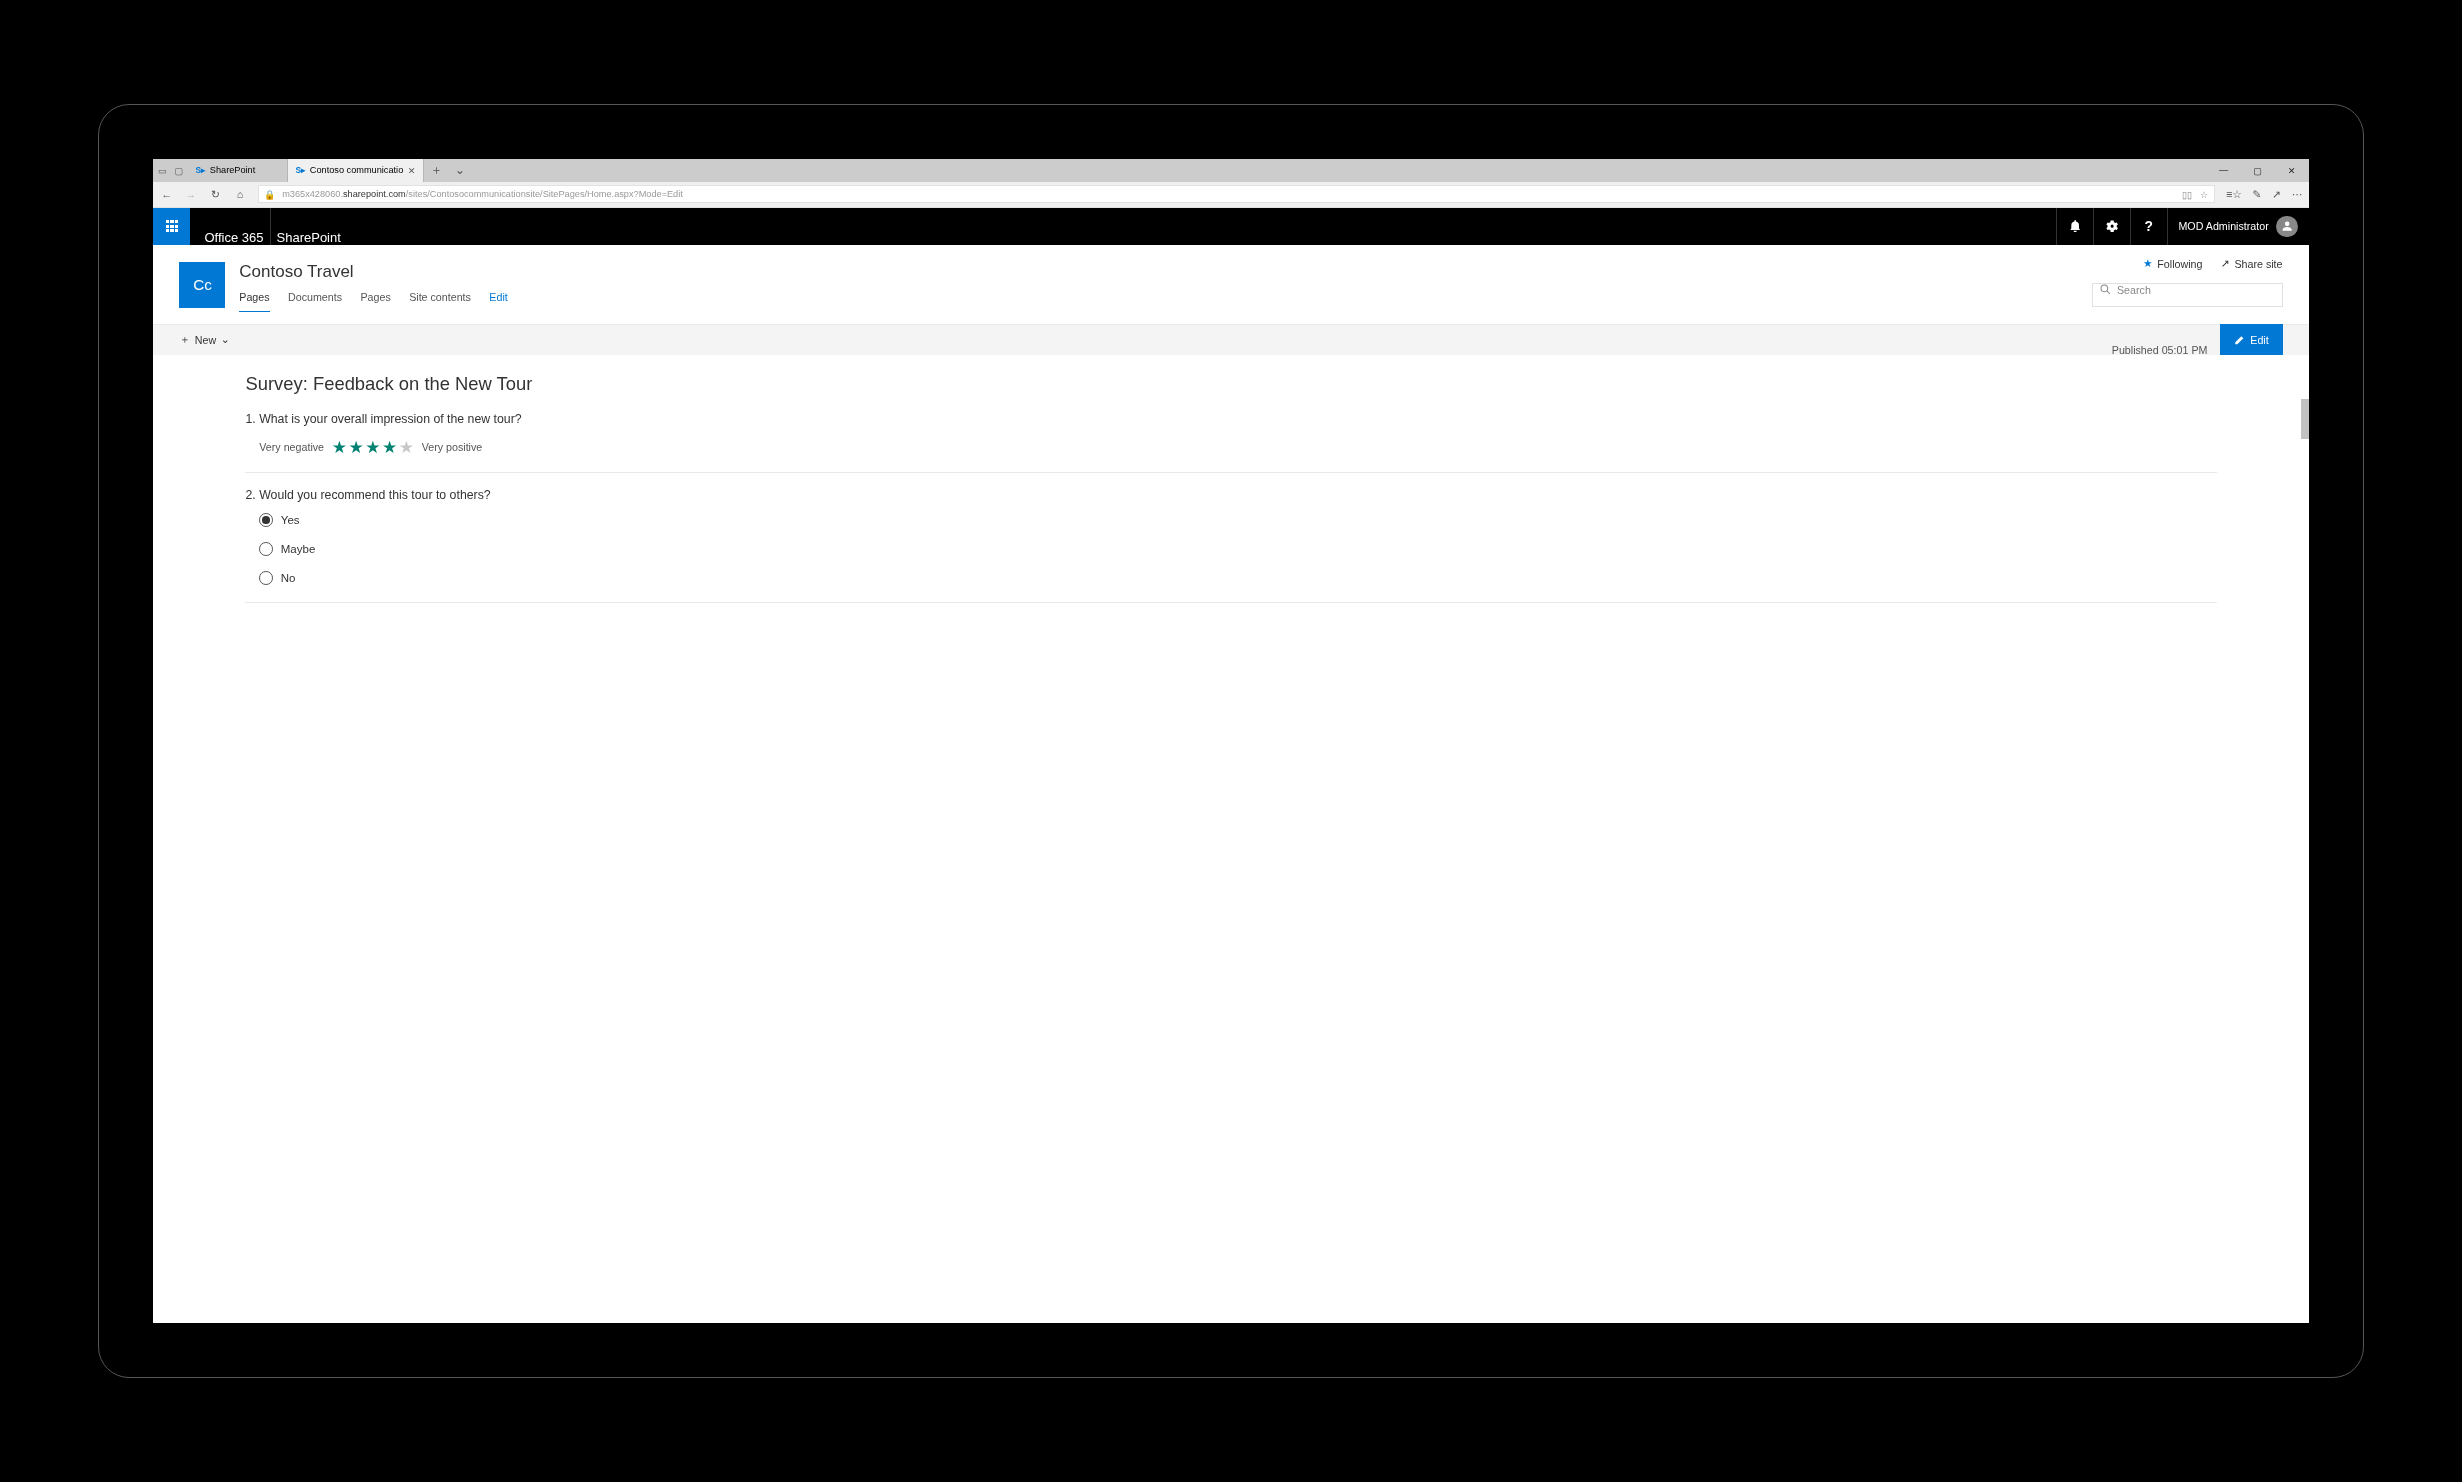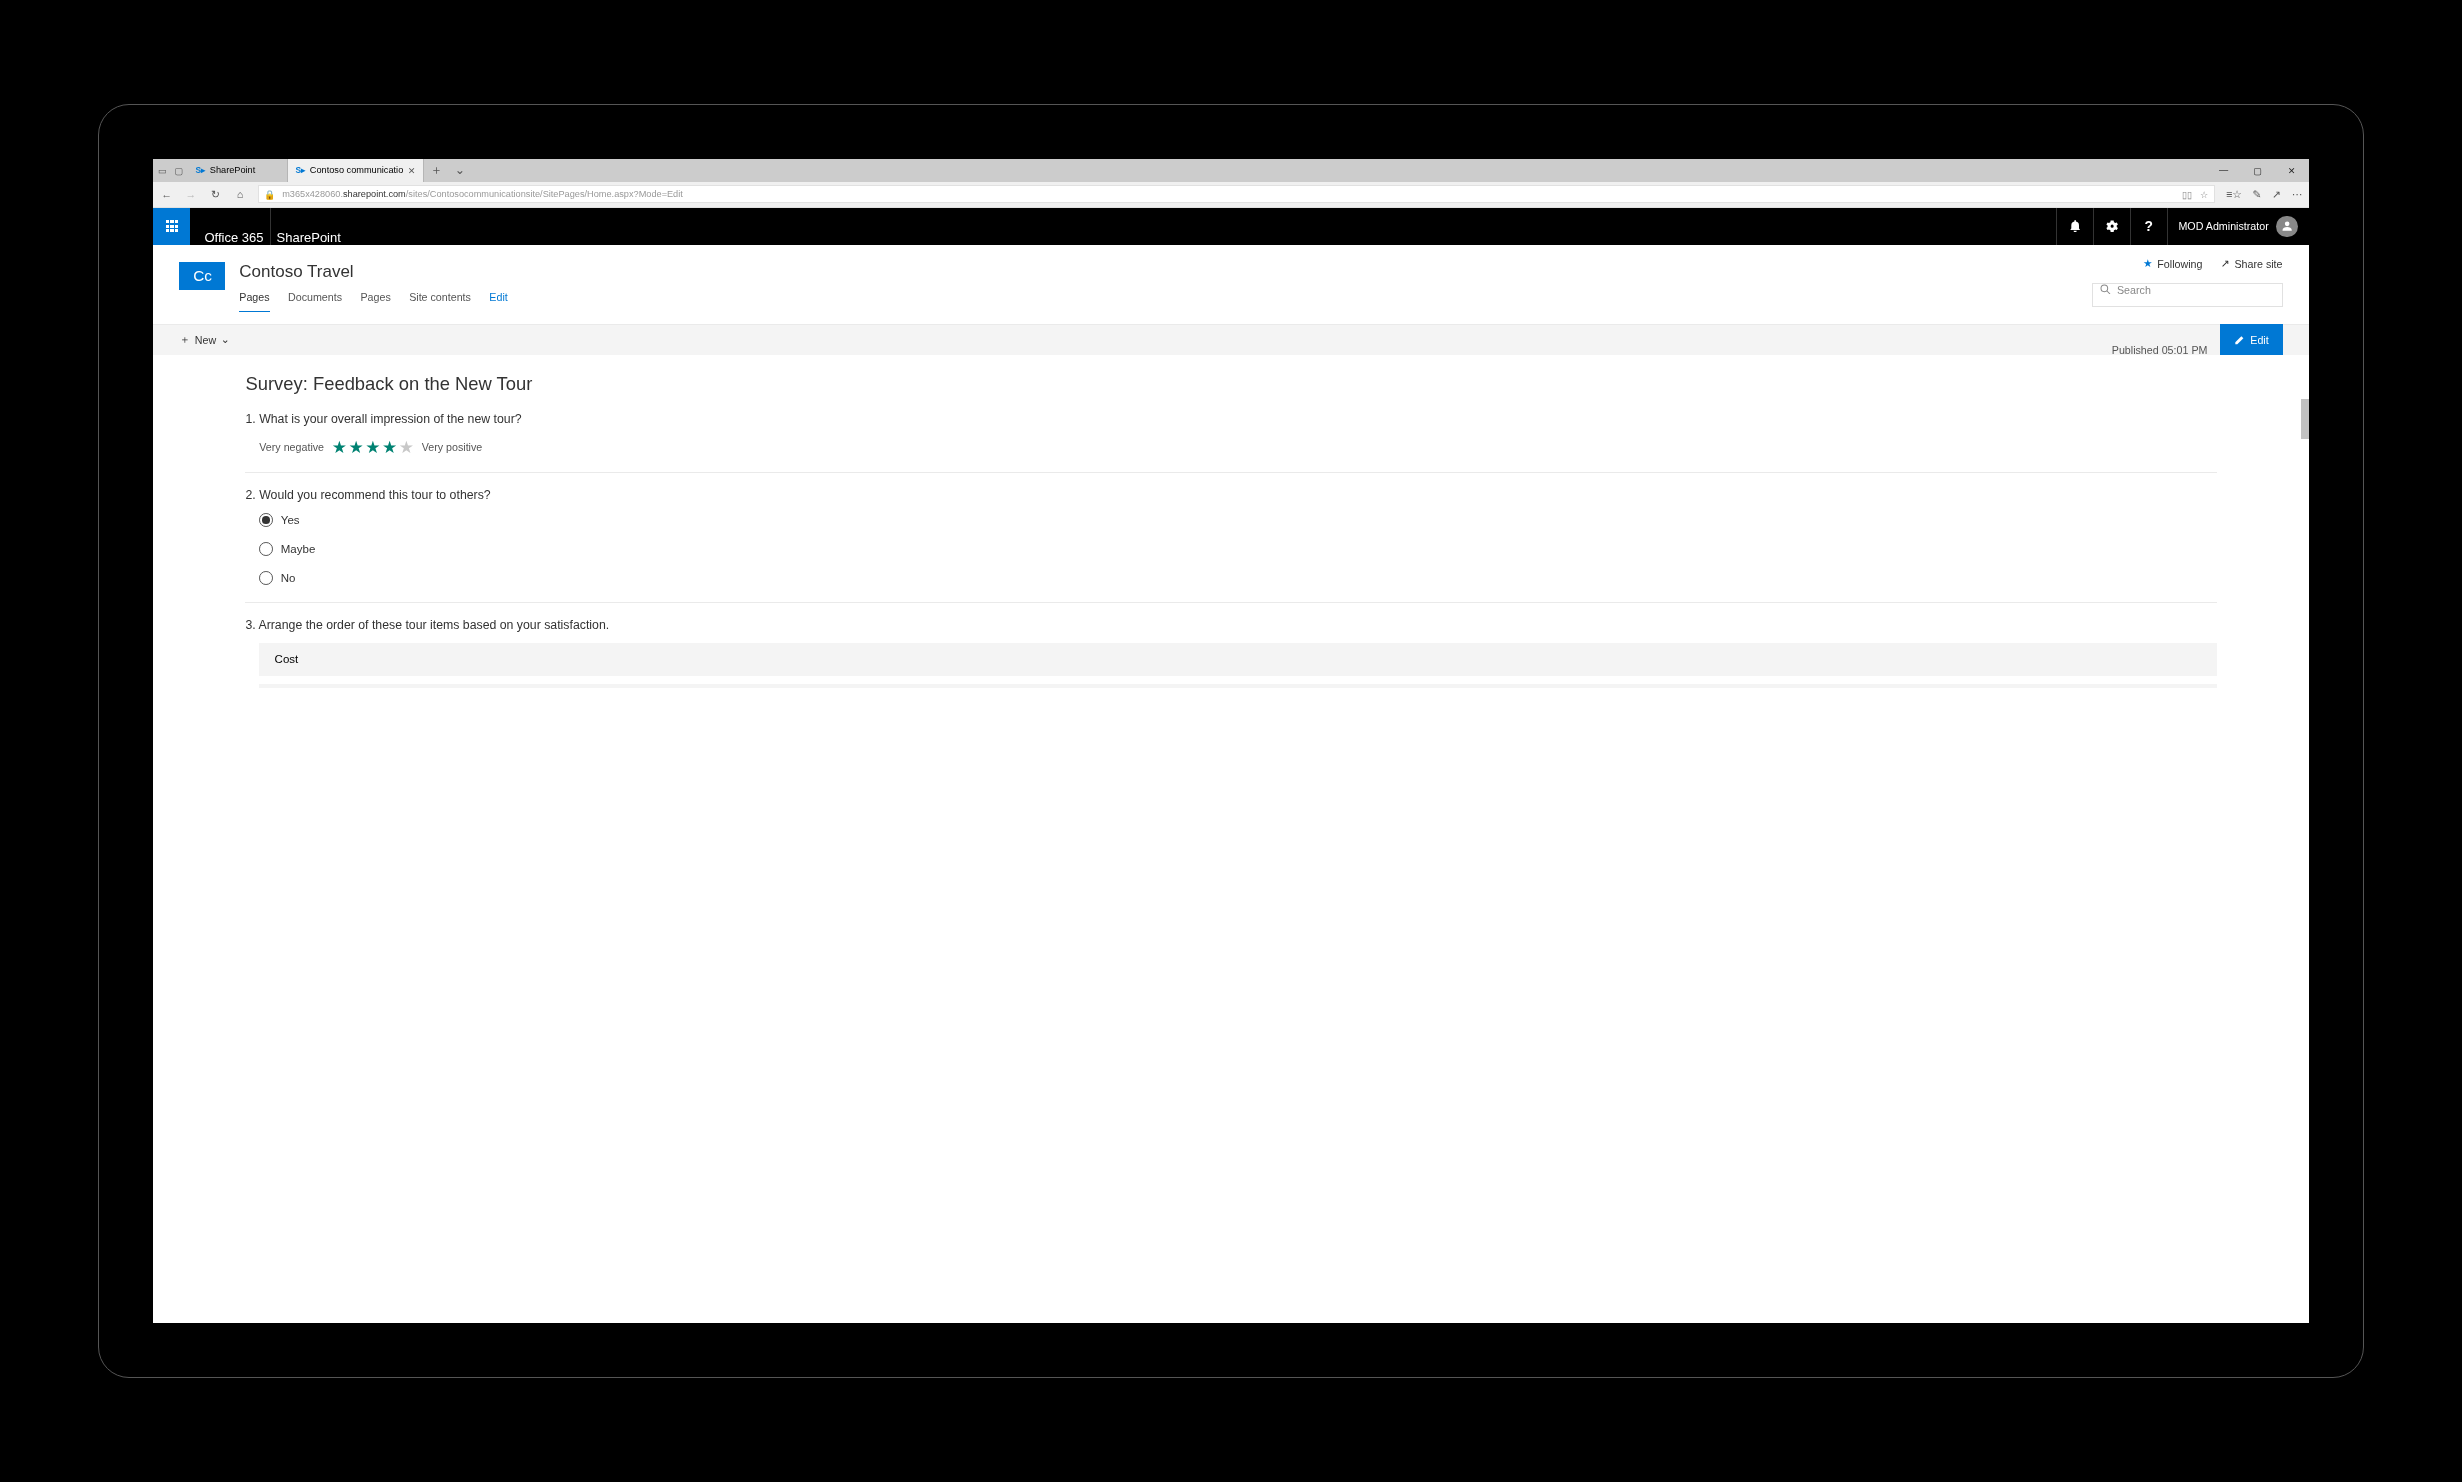--- a/index.html
+++ b/index.html
@@ -150,21 +150,21 @@
 
 .siteheader {
   padding: 17px 26px 0;
   background: #fff;
   display: flex;
   align-items: flex-start;
   gap: 13.8px;
   position: relative;
 }
 .site-logo {
-  width: 46px; height: 28px;
+  width: 46px; height: 46px;
   background: #0078d4;
   color: #fff;
   display: flex; align-items: center; justify-content: center;
   font-size: 15.3px;
 }
 .site-meta { flex: 1; }
 .site-title { font-size: 17px; font-weight: 300; color: #333; margin-bottom: 9.2px; }
 .site-nav { display: flex; gap: 18.4px; font-size: 10.7px; }
 .site-nav .navlink { color: #555; padding-bottom: 7.7px; cursor: pointer; }
 .site-nav .navlink.active { color: #333; border-bottom: 1.5px solid #0078d4; }
@@ -453,26 +453,19 @@
               <span>Maybe</span>
             </div>
             <div class="radio-item">
               <span class="radio-circle"></span>
               <span>No</span>
             </div>
           </div>
         </div>
         <div class="divider"></div>
 
-        <div class="question">
-          <div class="qtext">3. Arrange the order of these tour items based on your satisfaction.</div>
-          <div class="rank-item">
-            <span>Cost</span>
-          </div>
-          <div class="rank-item" style="height:4.6px; padding:0;"></div>
-        </div>
 
       </div>
 
     </div>
   </div>
 </div>
 
 
 </body></html>

